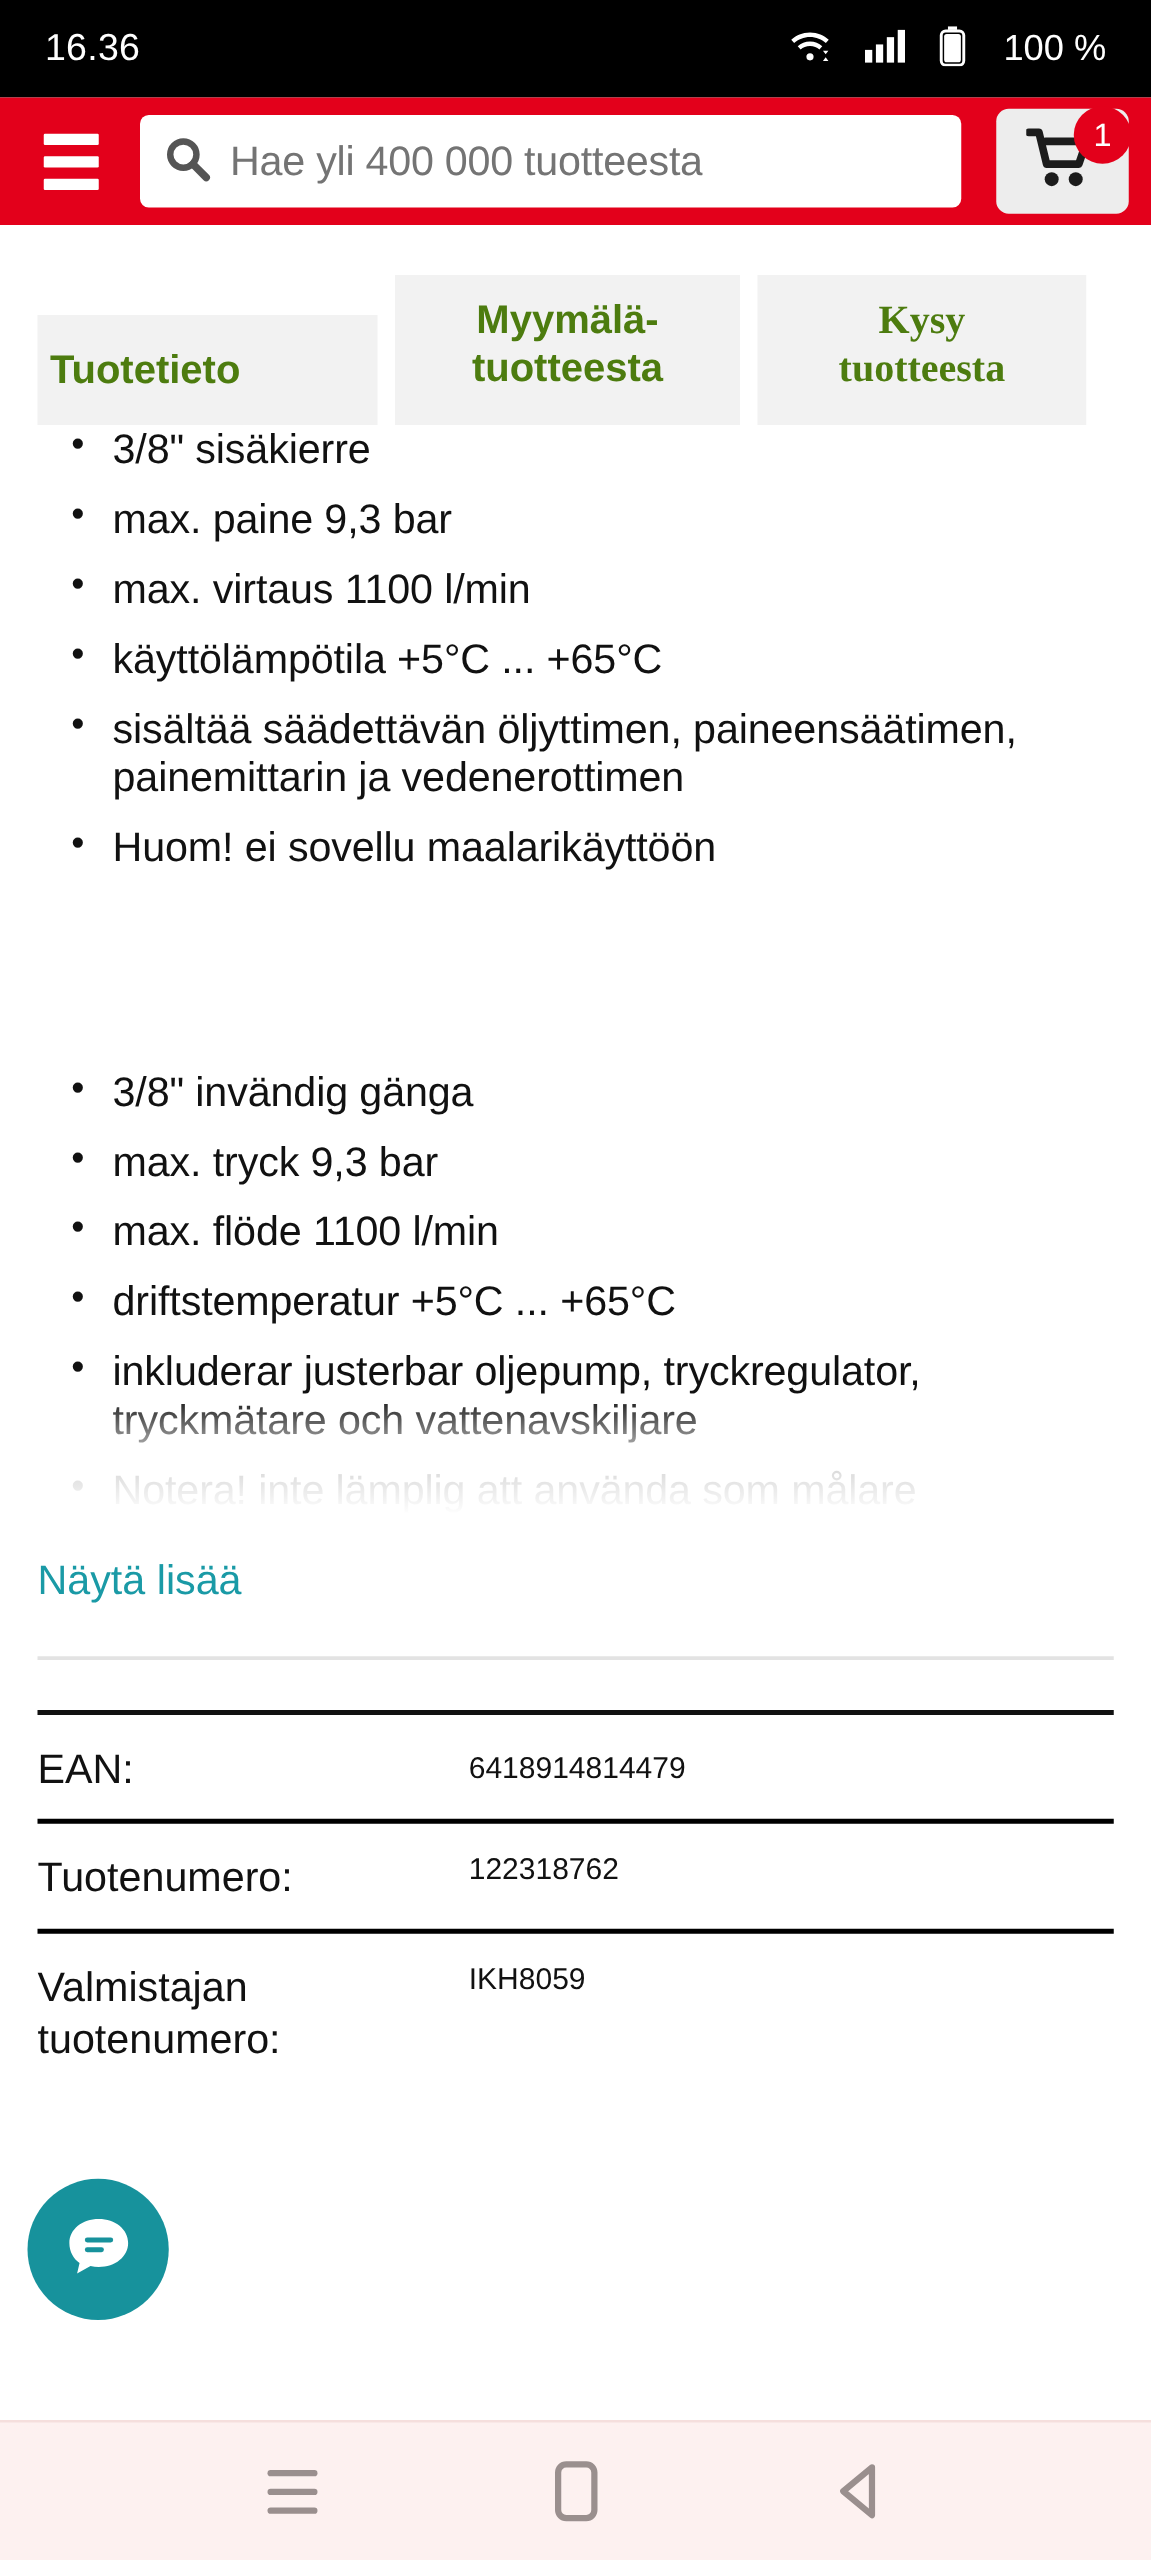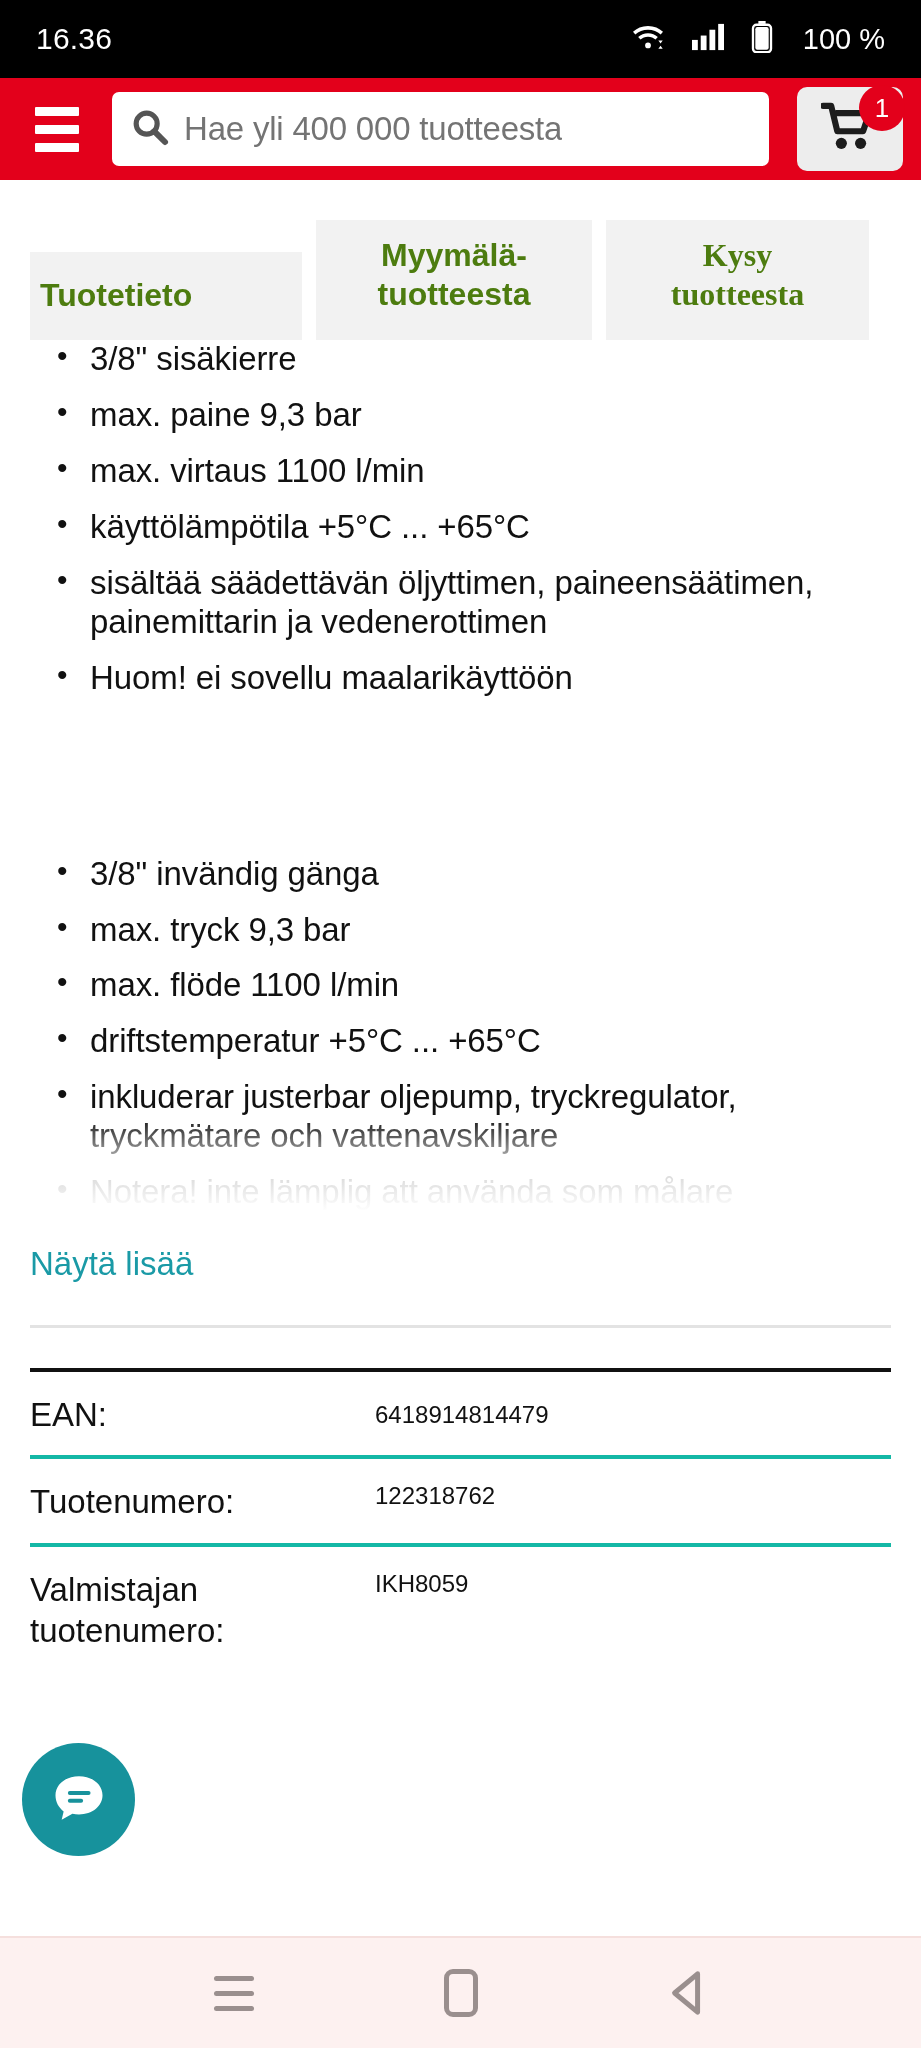--- a/index.html
+++ b/index.html
@@ -91,21 +91,21 @@
     color:#1a9aa6; font-size:33px; padding:0 30px; margin-top:16px;
     display:inline-block; cursor:pointer;
   }
 
   .hr-light{ height:3px; background:#e3e3e3; margin:42px 30px 0 30px; }
 
   
   .info{ margin-top:40px; padding:0 30px; }
   .info-row{
     display:flex; align-items:flex-start;
-    border-top:4px solid #14b8a6; padding:22px 0 20px 0;
+    border-top:4px solid #000000; padding:22px 0 20px 0;
   }
   .info-row:first-child{ border-top:4px solid #111;align-items:center; }
   .info-key{ width:345px; font-size:33px; color:#111; line-height:1.25; }
   .info-val{ font-size:24px; color:#111; line-height:1.25; }
 
   
   .chatfab{
     position:absolute; left:22px; top:1743px;
     width:113px; height:113px; border-radius:50%; background:#17929c;
     display:flex; align-items:center; justify-content:center; cursor:pointer;

